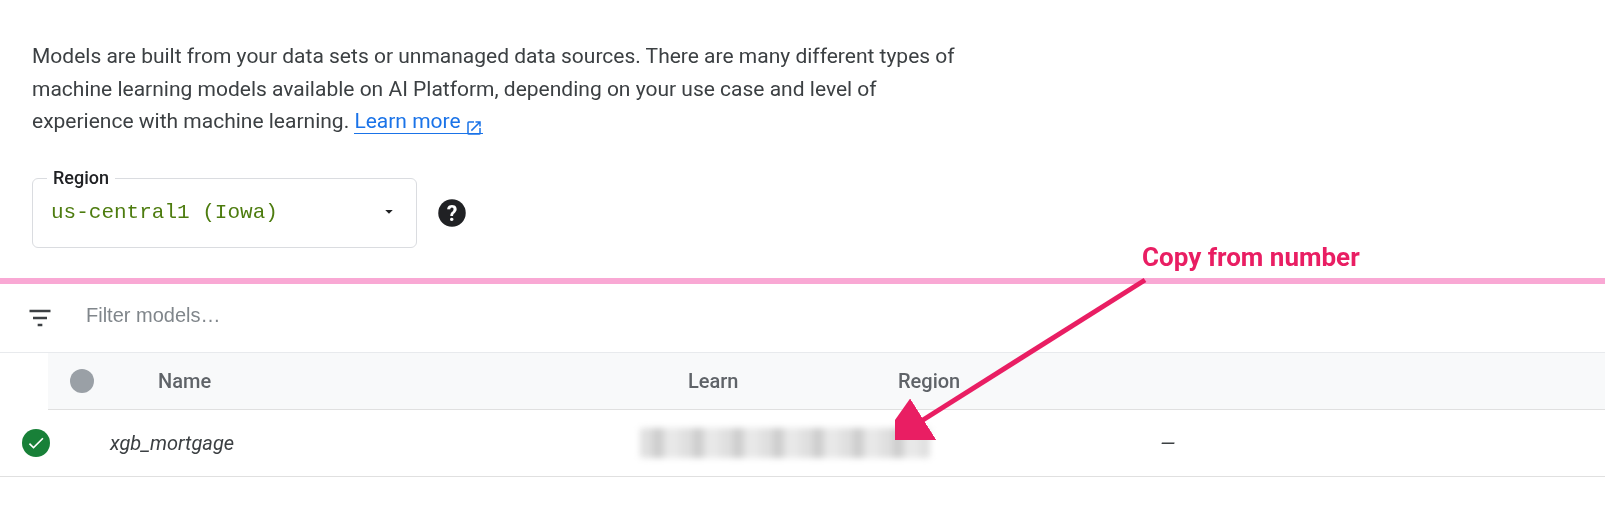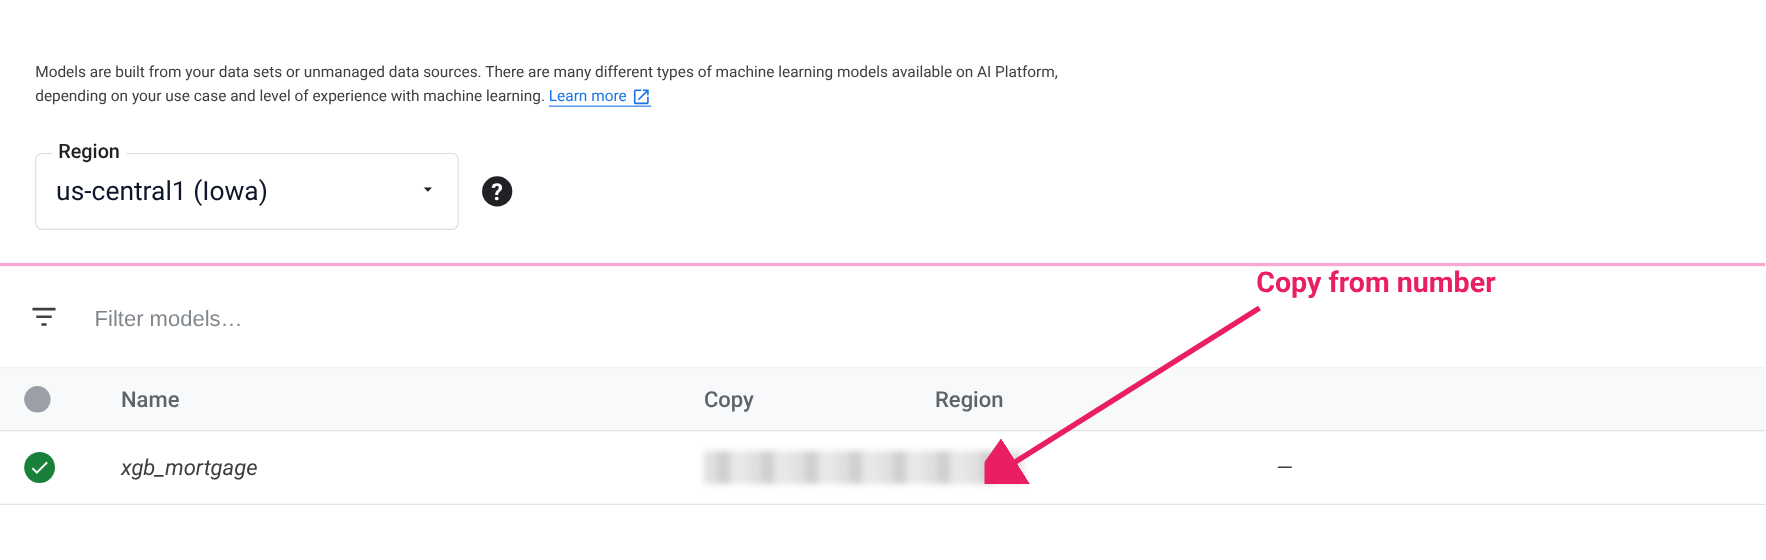--- a/index.html
+++ b/index.html
@@ -9,25 +9,24 @@
     }
     body {
       font-family: 'Google Sans', Roboto, Arial, sans-serif;
       font-size: 14px;
       color: #3c4043;
       background: #fff;
       width: 1605px;
     }
     .description {
       padding: 40px 32px 20px 32px;
-      font-size: 14px;
+      font-size: 21px;
       line-height: 1.55;
       color: #3c4043;
       max-width: 1000px;
-      margin-top: 16px;
     }
     .description a {
       color: #1a73e8;
       text-decoration: none;
       border-bottom: 1px solid #1a73e8;
     }
     .external-icon {
       display: inline-block;
       width: 18px;
       height: 18px;
@@ -55,42 +54,43 @@
       position: absolute;
       top: -12px;
       left: 14px;
       background: #fff;
       padding: 0 6px;
       font-size: 18px;
       font-weight: 500;
       color: #202124;
     }
     .region-value {
-      font-size: 24px;
-      color: #0f172a;
+      font-size: 21px;
+      color: #4d7c0f;
+      font-family: Liberation Mono, monospace;
     }
     .region-caret {
       position: absolute;
       right: 18px;
       top: 50%;
       transform: translateY(-50%);
     }
     .help-icon {
       width: 30px;
       height: 30px;
       display: flex;
       align-items: center;
       justify-content: center;
     }
     .filter-row {
-      border-top: 3px solid #f9a8d4;
+      border-top: 6px solid #f9a8d4;
       border-bottom: 1px solid #e8eaed;
-      padding: 32px 26px;
-      display: flex;
-      align-items: flex-end;
+      padding: 20px 26px;
+      display: flex;
+      align-items: flex-start;
       gap: 32px;
     }
     .filter-icon {
       width: 28px;
       height: 28px;
     }
     .filter-input {
       border: none;
       outline: none;
       font-size: 20px;
@@ -100,20 +100,21 @@
     }
     .filter-input::placeholder {
       color: #80868b;
     }
     .table-header {
       display: flex;
       align-items: flex-end;
       padding: 16px 20px;
       background: #f8f9fa;
       border-bottom: 1px solid #e0e0e0;
+      margin-left: 48px;
     }
     .table-row {
       display: flex;
       align-items: center;
       padding: 18px 20px;
       border-bottom: 1px solid #e0e0e0;
       font-style: italic;
     }
     .col-checkbox {
       width: 90px;
@@ -218,21 +219,21 @@
       </svg>
   </span>
   <input class="filter-input" type="text" placeholder="Filter models…" style="">
 </div>
 
 <div class="table-header">
   <div class="col-checkbox">
     <div class="header-dot"></div>
   </div>
   <div class="col-name">Name</div>
-  <div class="col-data">Copy</div>
+  <div class="col-data">Learn</div>
   <div class="col-region">Region</div>
 </div>
 
 <div class="table-row">
   <div class="col-checkbox">
     <div class="check-badge">
       <svg viewBox="0 0 24 24" width="20" height="20" fill="#fff">
           <path d="M9 16.17L4.83 12l-1.42 1.41L9 19 21 7l-1.41-1.41z"></path>
         </svg>
     </div>

